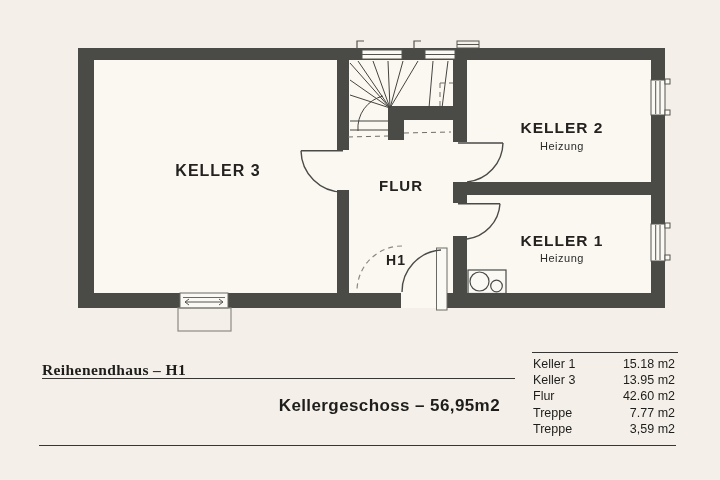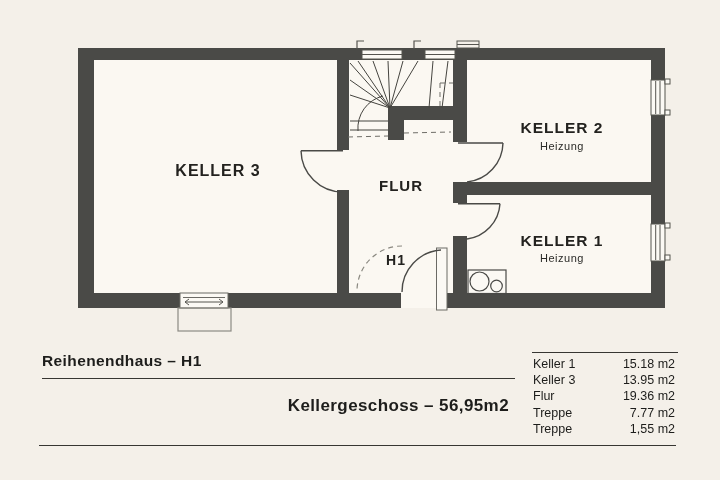--- a/index.html
+++ b/index.html
@@ -12,29 +12,29 @@
   .stage svg{position:absolute;left:0;top:0;}
   .room-label{
     font-family:"Liberation Sans",sans-serif;
     font-weight:600;letter-spacing:1px;fill:#23221f;
   }
   .room-sublabel{
     font-family:"Liberation Sans",sans-serif;
     font-weight:400;letter-spacing:.5px;fill:#2a2a27;
   }
   .footer-title{
-    position:absolute;left:42px;top:352px;
-    font-size:15.5px;font-weight:bold;letter-spacing:.4px;
+    position:absolute;left:42px;top:361px;
+    font-size:15.5px;font-weight:bold;letter-spacing:.4px;font-family:Liberation Serif, serif;
   }
   .rule{position:absolute;height:1.4px;background:#373632;}
   .rule-title{left:42px;top:378px;width:473px;}
   .rule-tabletop{left:532px;top:352px;width:146px;}
   .rule-long{left:39px;top:445px;width:637px;}
   .footer-subtitle{
-    position:absolute;left:251px;top:396px;width:258px;
+    position:absolute;left:242px;top:396px;width:258px;
     text-align:right;font-size:17px;font-weight:bold;letter-spacing:.4px;
   }
   .area-table{
     position:absolute;left:533px;top:356px;width:142px;
     font-size:12.5px;line-height:16.2px;
   }
   .area-row{display:flex;justify-content:space-between;}
   .area-row .val{text-align:right;}
 </style>
 </head>
@@ -163,26 +163,26 @@
     <div class="area-row">
       <span class="nm">Keller 1</span>
       <span class="val">15.18 m2</span>
     </div>
     <div class="area-row">
       <span class="nm">Keller 3</span>
       <span class="val">13.95 m2</span>
     </div>
     <div class="area-row">
       <span class="nm">Flur</span>
-      <span class="val">19.36 m2</span>
+      <span class="val">42.60 m2</span>
     </div>
     <div class="area-row">
       <span class="nm">Treppe</span>
       <span class="val">7.77 m2</span>
     </div>
     <div class="area-row">
       <span class="nm">Treppe</span>
-      <span class="val">1,55 m2</span>
+      <span class="val">3,59 m2</span>
     </div>
   </div>
   <div class="rule rule-long"></div>
 
 </div>
 
 </body></html>

